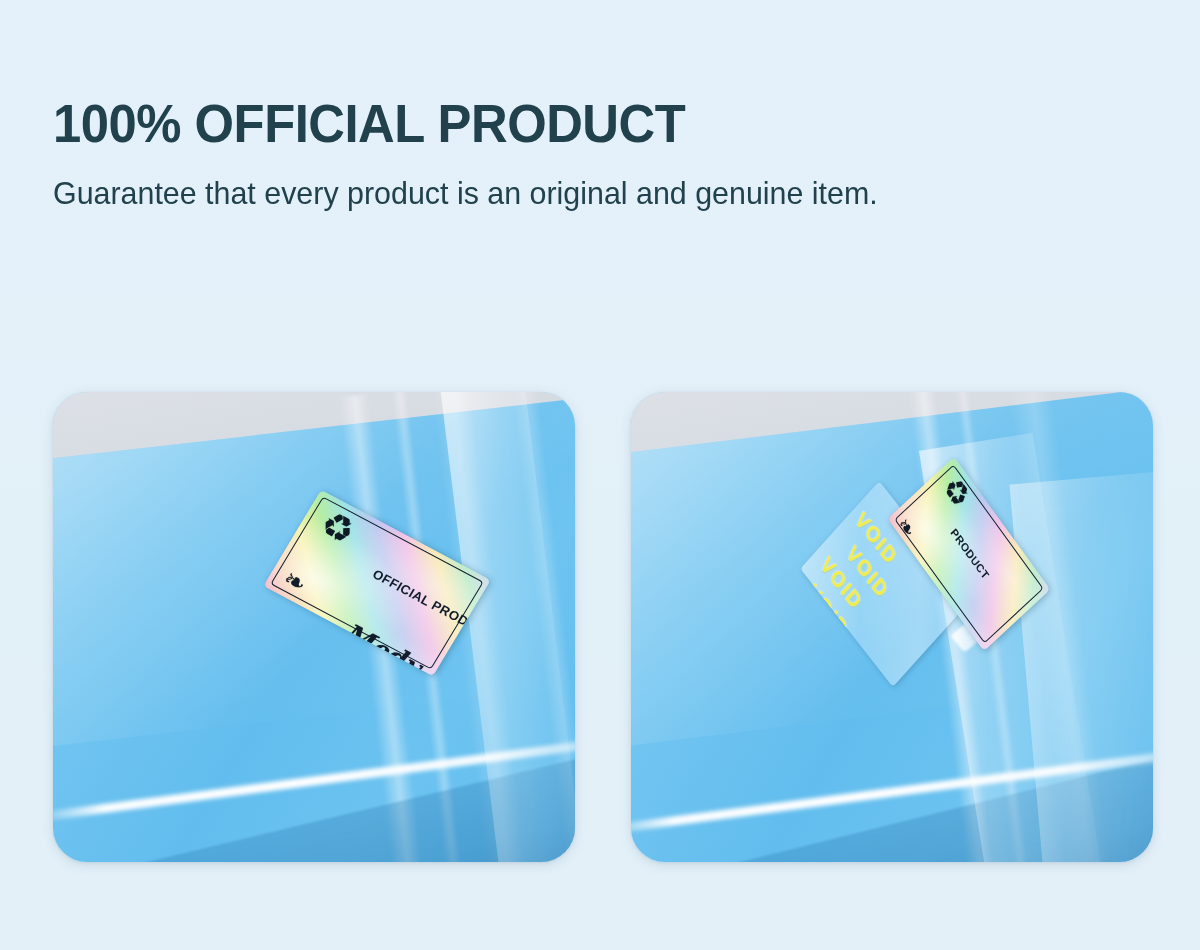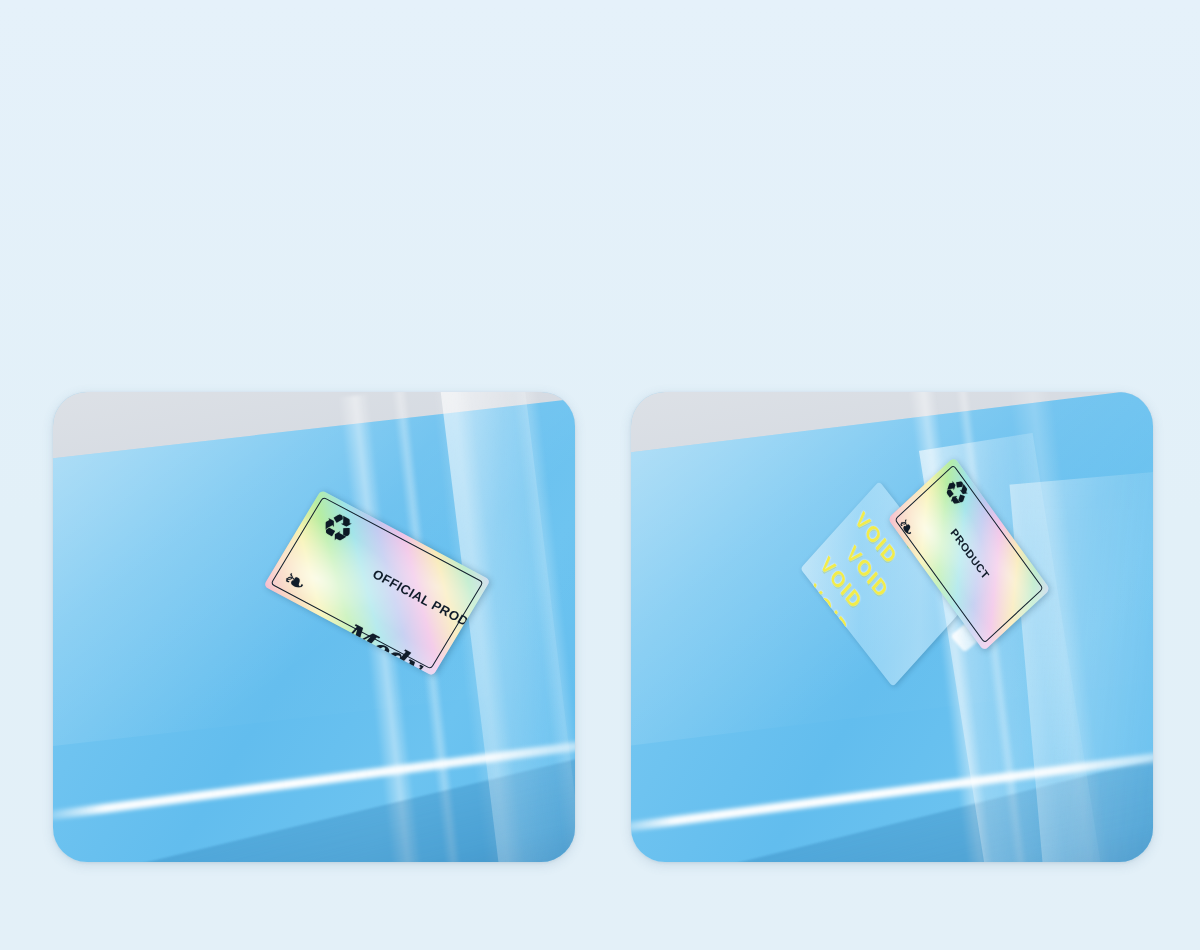--- a/index.html
+++ b/index.html
@@ -350,20 +350,24 @@
         rgba(255,255,255,0.45) 45%,
         rgba(230,246,255,0.20) 100%);
     filter: blur(0.8px);
   }
 </style>
 </head>
 <body>
 
 <div class="page">
 
+  <div class="header-block">
+    <div class="headline">100% OFFICIAL PRODUCT</div>
+    <div class="subhead">Guarantee that every product is an original and genuine item.</div>
+  </div>
 
   <div class="panels">
 
     <div class="photo-card">
       <div class="scene">
 
         <div class="backdrop"></div>
         <div class="backdrop-2"></div>
 
         <div class="box left-box">

